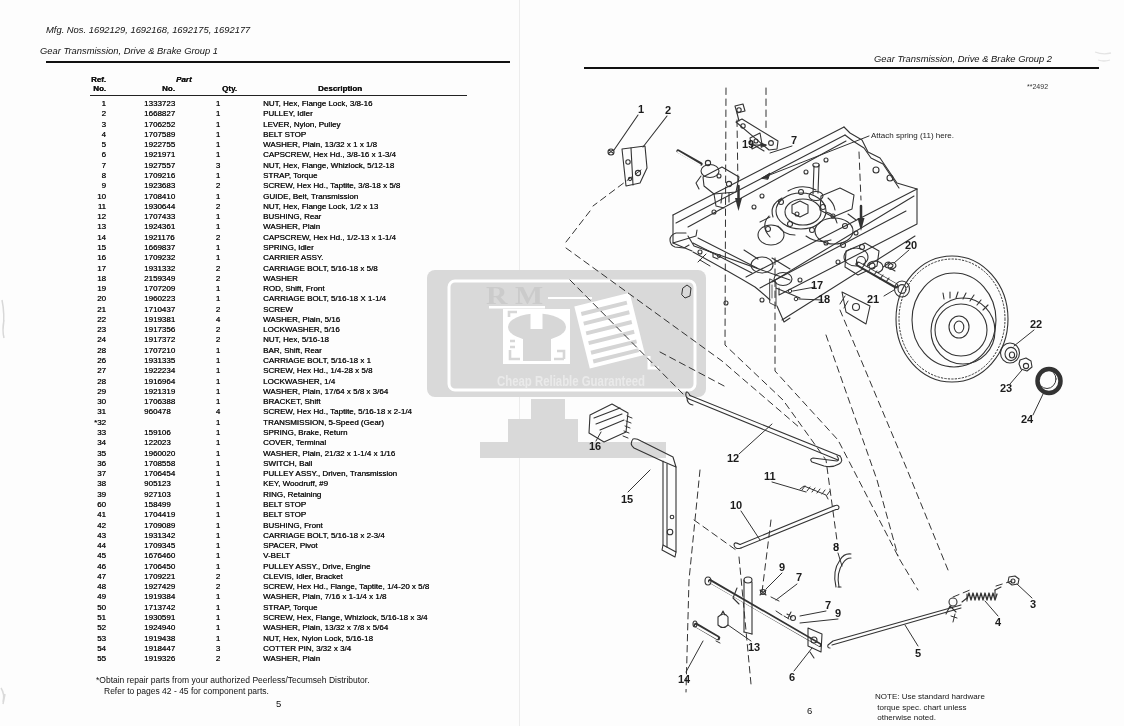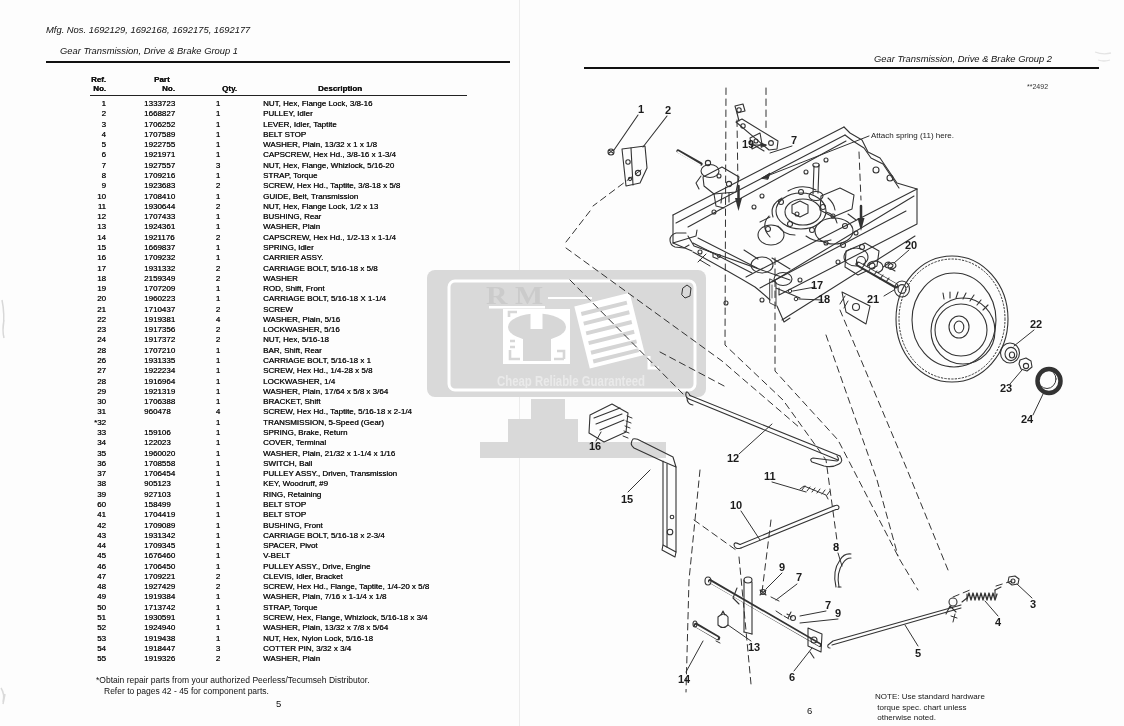--- a/index.html
+++ b/index.html
@@ -61,27 +61,27 @@
         <line x1="586" y1="348" x2="633" y2="348"></line>
         <line x1="586" y1="357" x2="633" y2="357"></line>
       </g>
     </g>
     <path d="M649,356 l0,12 10,0" stroke="#ffffff" stroke-width="3" fill="none"></path>
     <text x="497" y="386" font-size="14" font-weight="bold" fill="#eaeaea" textLength="148" lengthAdjust="spacingAndGlyphs">Cheap Reliable Guaranteed</text>
   </g>
 </svg>
 
 <div class="abs it" style="left:46px;top:24px;font-size:9.4px;color:#111;">Mfg. Nos. 1692129, 1692168, 1692175, 1692177</div>
-<div class="abs it" style="left:60px;top:45px;font-size:9.4px;color:#111;">Gear Transmission, Drive &amp; Brake Group 1</div>
+<div class="abs it" style="left:40px;top:45px;font-size:9.4px;color:#111;">Gear Transmission, Drive &amp; Brake Group 1</div>
 <div class="abs" style="left:46px;top:61px;width:464px;height:2.4px;background:#111;"></div>
 
 <div id="tbl">
   <div class="row hdr" style="top:75px;">
         <span class="c1">Ref.</span>
-        <span style="position:absolute;left:154px;">Part</span>
+        <span style="position:absolute;left:176px;font-style:italic;">Part</span>
       </div>
   <div class="row hdr" style="top:84px;">
         <span class="c1">No.</span>
         <span style="position:absolute;left:162px;">No.</span>
         <span style="position:absolute;left:222px;">Qty.</span>
         <span style="position:absolute;left:290px;width:100px;text-align:center;">Description</span>
       </div>
   <div class="abs" style="left:90px;top:95px;width:377px;height:1.2px;background:#222;"></div>
   <div class="row" style="top:99.0px;">
         <span class="c1">1</span>
@@ -92,21 +92,21 @@
   <div class="row" style="top:109.3px;">
         <span class="c1">2</span>
         <span class="c2">1668827</span>
         <span class="c3">1</span>
         <span class="c4">PULLEY, Idler</span>
       </div>
   <div class="row" style="top:119.6px;">
         <span class="c1">3</span>
         <span class="c2">1706252</span>
         <span class="c3">1</span>
-        <span class="c4">LEVER, Idler, Taptite</span>
+        <span class="c4">LEVER, Nylon, Pulley</span>
       </div>
   <div class="row" style="top:129.8px;">
         <span class="c1">4</span>
         <span class="c2">1707589</span>
         <span class="c3">1</span>
         <span class="c4">BELT STOP</span>
       </div>
   <div class="row" style="top:140.1px;">
         <span class="c1">5</span>
         <span class="c2">1922755</span>
@@ -116,21 +116,21 @@
   <div class="row" style="top:150.4px;">
         <span class="c1">6</span>
         <span class="c2">1921971</span>
         <span class="c3">1</span>
         <span class="c4">CAPSCREW, Hex Hd., 3/8-16 x 1-3/4</span>
       </div>
   <div class="row" style="top:160.7px;">
         <span class="c1">7</span>
         <span class="c2">1927557</span>
         <span class="c3">3</span>
-        <span class="c4">NUT, Hex, Flange, Whizlock, 5/16-20</span>
+        <span class="c4">NUT, Hex, Flange, Whizlock, 5/12-18</span>
       </div>
   <div class="row" style="top:171.0px;">
         <span class="c1">8</span>
         <span class="c2">1709216</span>
         <span class="c3">1</span>
         <span class="c4">STRAP, Torque</span>
       </div>
   <div class="row" style="top:181.2px;">
         <span class="c1">9</span>
         <span class="c2">1923683</span>

